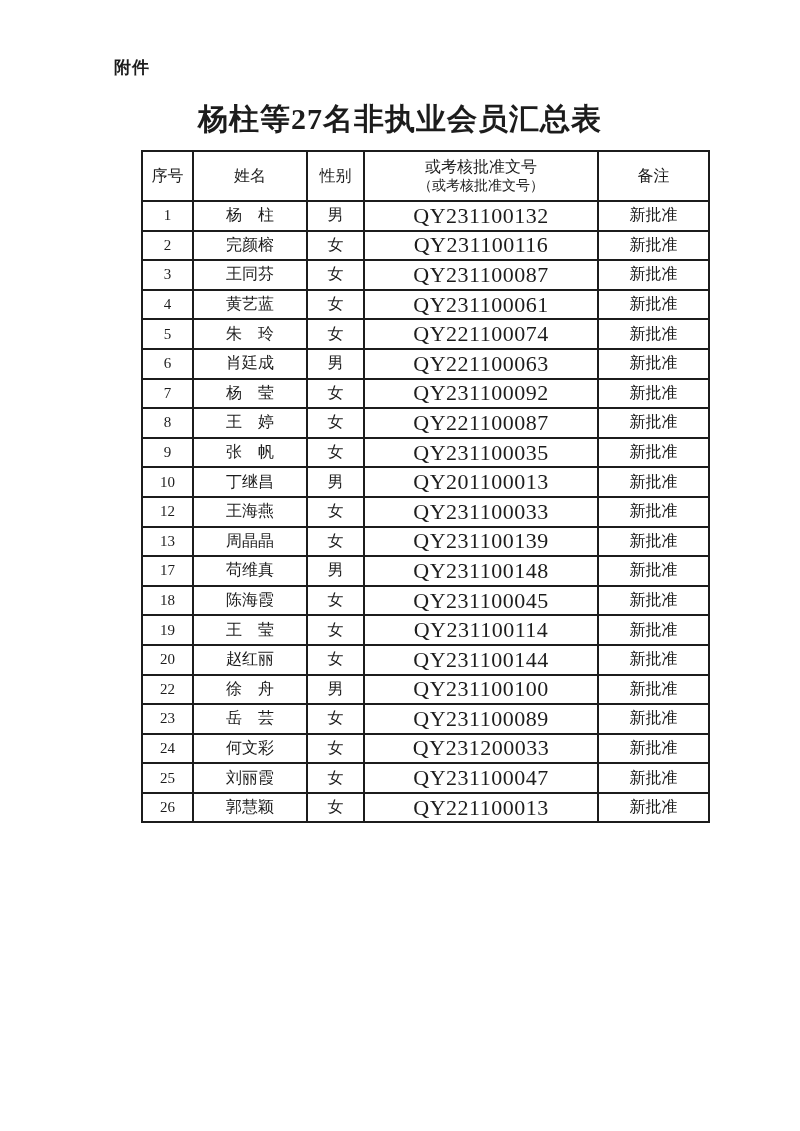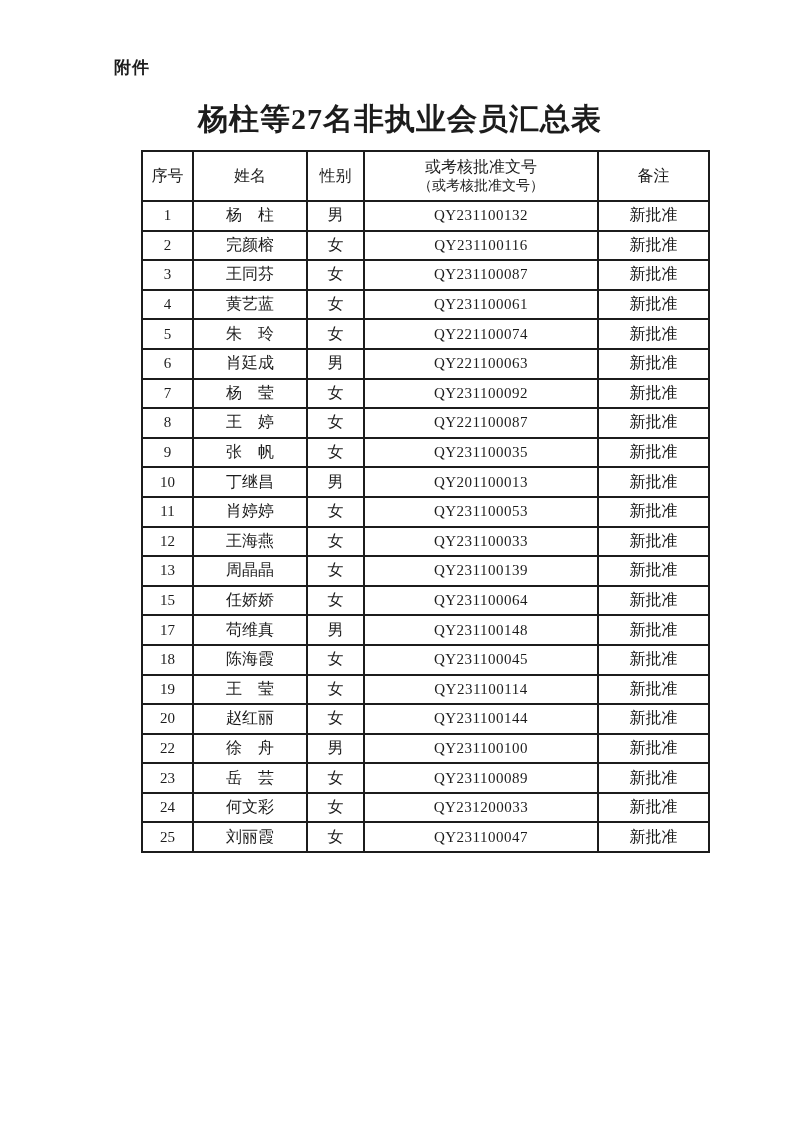--- a/index.html
+++ b/index.html
@@ -69,21 +69,21 @@
     text-align: center;
   }
   table.members thead th .hdr-main {
     display: block;
   }
   table.members tbody td {
     height: 27.6px;
     font-size: 16px;
   }
   table.members tbody td.cert-cell {
-    font-size: 15px;
+    font-size: 22px;
     letter-spacing: 0.5px;
   }
   table.members tbody td.serial-cell {
     font-size: 15px;
   }
 </style>
 </head>
 <body>
 
 <div class="page">
@@ -177,48 +177,34 @@
           <td class="remark-cell">新批准</td>
         </tr>
         <tr>
           <td class="serial-cell">10</td>
           <td class="name-cell">丁继昌</td>
           <td class="gender-cell">男</td>
           <td class="cert-cell">QY201100013</td>
           <td class="remark-cell">新批准</td>
         </tr>
         <tr>
-          <td class="serial-cell">11</td>
-          <td class="name-cell">肖婷婷</td>
-          <td class="gender-cell">女</td>
-          <td class="cert-cell">QY231100053</td>
-          <td class="remark-cell">新批准</td>
-        </tr>
-        <tr>
           <td class="serial-cell">12</td>
           <td class="name-cell">王海燕</td>
           <td class="gender-cell">女</td>
           <td class="cert-cell">QY231100033</td>
           <td class="remark-cell">新批准</td>
         </tr>
         <tr>
           <td class="serial-cell">13</td>
           <td class="name-cell">周晶晶</td>
           <td class="gender-cell">女</td>
           <td class="cert-cell">QY231100139</td>
           <td class="remark-cell">新批准</td>
         </tr>
         <tr>
-          <td class="serial-cell">15</td>
-          <td class="name-cell">任娇娇</td>
-          <td class="gender-cell">女</td>
-          <td class="cert-cell">QY231100064</td>
-          <td class="remark-cell">新批准</td>
-        </tr>
-        <tr>
           <td class="serial-cell">17</td>
           <td class="name-cell">苟维真</td>
           <td class="gender-cell">男</td>
           <td class="cert-cell">QY231100148</td>
           <td class="remark-cell">新批准</td>
         </tr>
         <tr>
           <td class="serial-cell">18</td>
           <td class="name-cell">陈海霞</td>
           <td class="gender-cell">女</td>
@@ -260,16 +246,23 @@
           <td class="cert-cell">QY231200033</td>
           <td class="remark-cell">新批准</td>
         </tr>
         <tr>
           <td class="serial-cell">25</td>
           <td class="name-cell">刘丽霞</td>
           <td class="gender-cell">女</td>
           <td class="cert-cell">QY231100047</td>
           <td class="remark-cell">新批准</td>
         </tr>
+        <tr>
+          <td class="serial-cell">26</td>
+          <td class="name-cell">郭慧颖</td>
+          <td class="gender-cell">女</td>
+          <td class="cert-cell">QY221100013</td>
+          <td class="remark-cell">新批准</td>
+        </tr>
       </tbody>
   </table>
 
 </div>
 
 </body></html>

